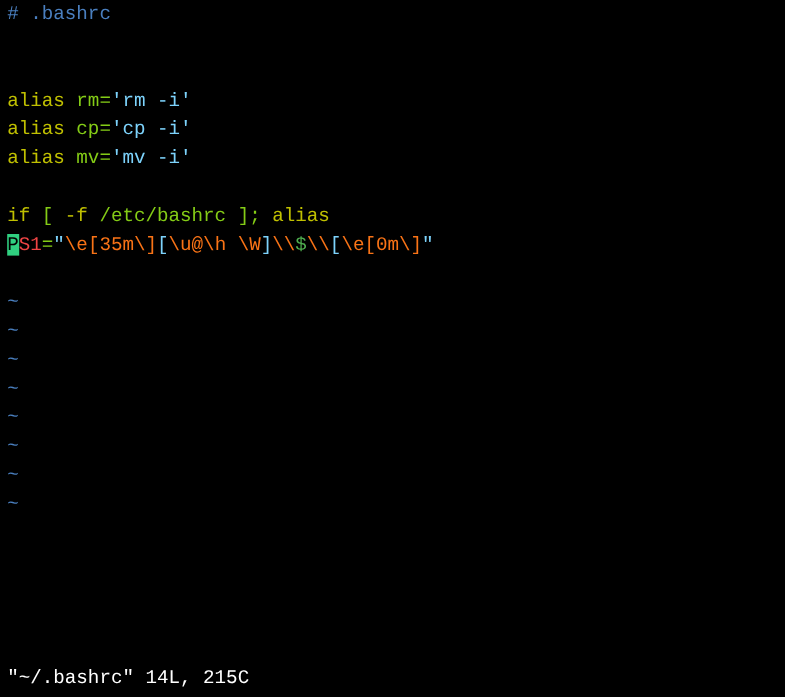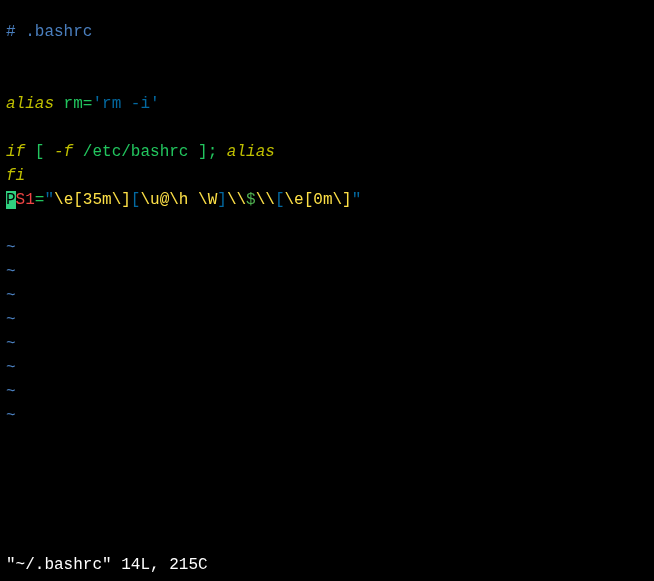--- a/index.html
+++ b/index.html
@@ -8,32 +8,32 @@
     background: #000000;
     font-family: "Consolas", "Courier New", monospace;
     font-size: 16px;
     line-height: 1.5;
     color: #ffffff;
     width: 654px;
     height: 581px;
     overflow: hidden;
   }
   .editor {
-    padding: 20px 6px;
+    padding: 0 6px;
   }
   .line {
     white-space: pre;
     min-height: 1.5em;
   }
   .c-comment { color: #4a7fbf; }
-  .c-keyword { color: #c0c000; font-style: italic; }
-  .c-string  { color: #0369a1; }
-  .c-plain   { color: #22c55e; }
+  .c-keyword { color: #c0c000; }
+  .c-string  { color: #7dd3fc; }
+  .c-plain   { color: #84cc16; }
   .c-ident   { color: #ef4444; }
-  .c-special { color: #fde047; }
+  .c-special { color: #f97316; }
   .c-green   { color: #50b050; }
   .c-greenbg { background: #30d080; color: #000000; }
   .tilde { color: #4a7fbf; }
   .status {
     position: absolute;
     bottom: 4px;
     left: 6px;
     color: #ffffff;
     white-space: pre;
   }
@@ -41,27 +41,28 @@
 </head>
 <body>
 
 <div class="editor">
 
   <div class="line"><span class="c-comment"># .bashrc</span></div>
   <div class="line"> </div>
   <div class="line"> </div>
 
   <div class="line"><span class="c-keyword">alias</span><span class="c-plain"> rm=</span><span class="c-string">'rm -i'</span></div>
+  <div class="line"><span class="c-keyword">alias</span><span class="c-plain"> cp=</span><span class="c-string">'cp -i'</span></div>
+  <div class="line"><span class="c-keyword">alias</span><span class="c-plain"> mv=</span><span class="c-string">'mv -i'</span></div>
 
   <div class="line"> </div>
 
   <div class="line"><span class="c-keyword">if</span><span class="c-plain"> [ </span><span class="c-keyword">-f</span><span class="c-plain"> /etc/bashrc </span><span class="c-plain">]; </span><span class="c-keyword">alias</span></div>
 
 
-  <div class="line"><span class="c-keyword">fi</span></div>
 
   <div class="line"><span class="c-greenbg">P</span><span class="c-ident">S1</span><span class="c-plain">=</span><span class="c-string">"</span><span class="c-special">\e[35m\]</span><span class="c-string">[</span><span class="c-special">\u@\h \W</span><span class="c-string">]</span><span class="c-special">\\</span><span class="c-green">$</span><span class="c-special">\\</span><span class="c-string">[</span><span class="c-special">\e[0m\]</span><span class="c-string">"</span></div>
 
   <div class="line"> </div>
   <div class="line tilde">~</div>
   <div class="line tilde">~</div>
   <div class="line tilde">~</div>
   <div class="line tilde">~</div>
   <div class="line tilde">~</div>
   <div class="line tilde">~</div>

